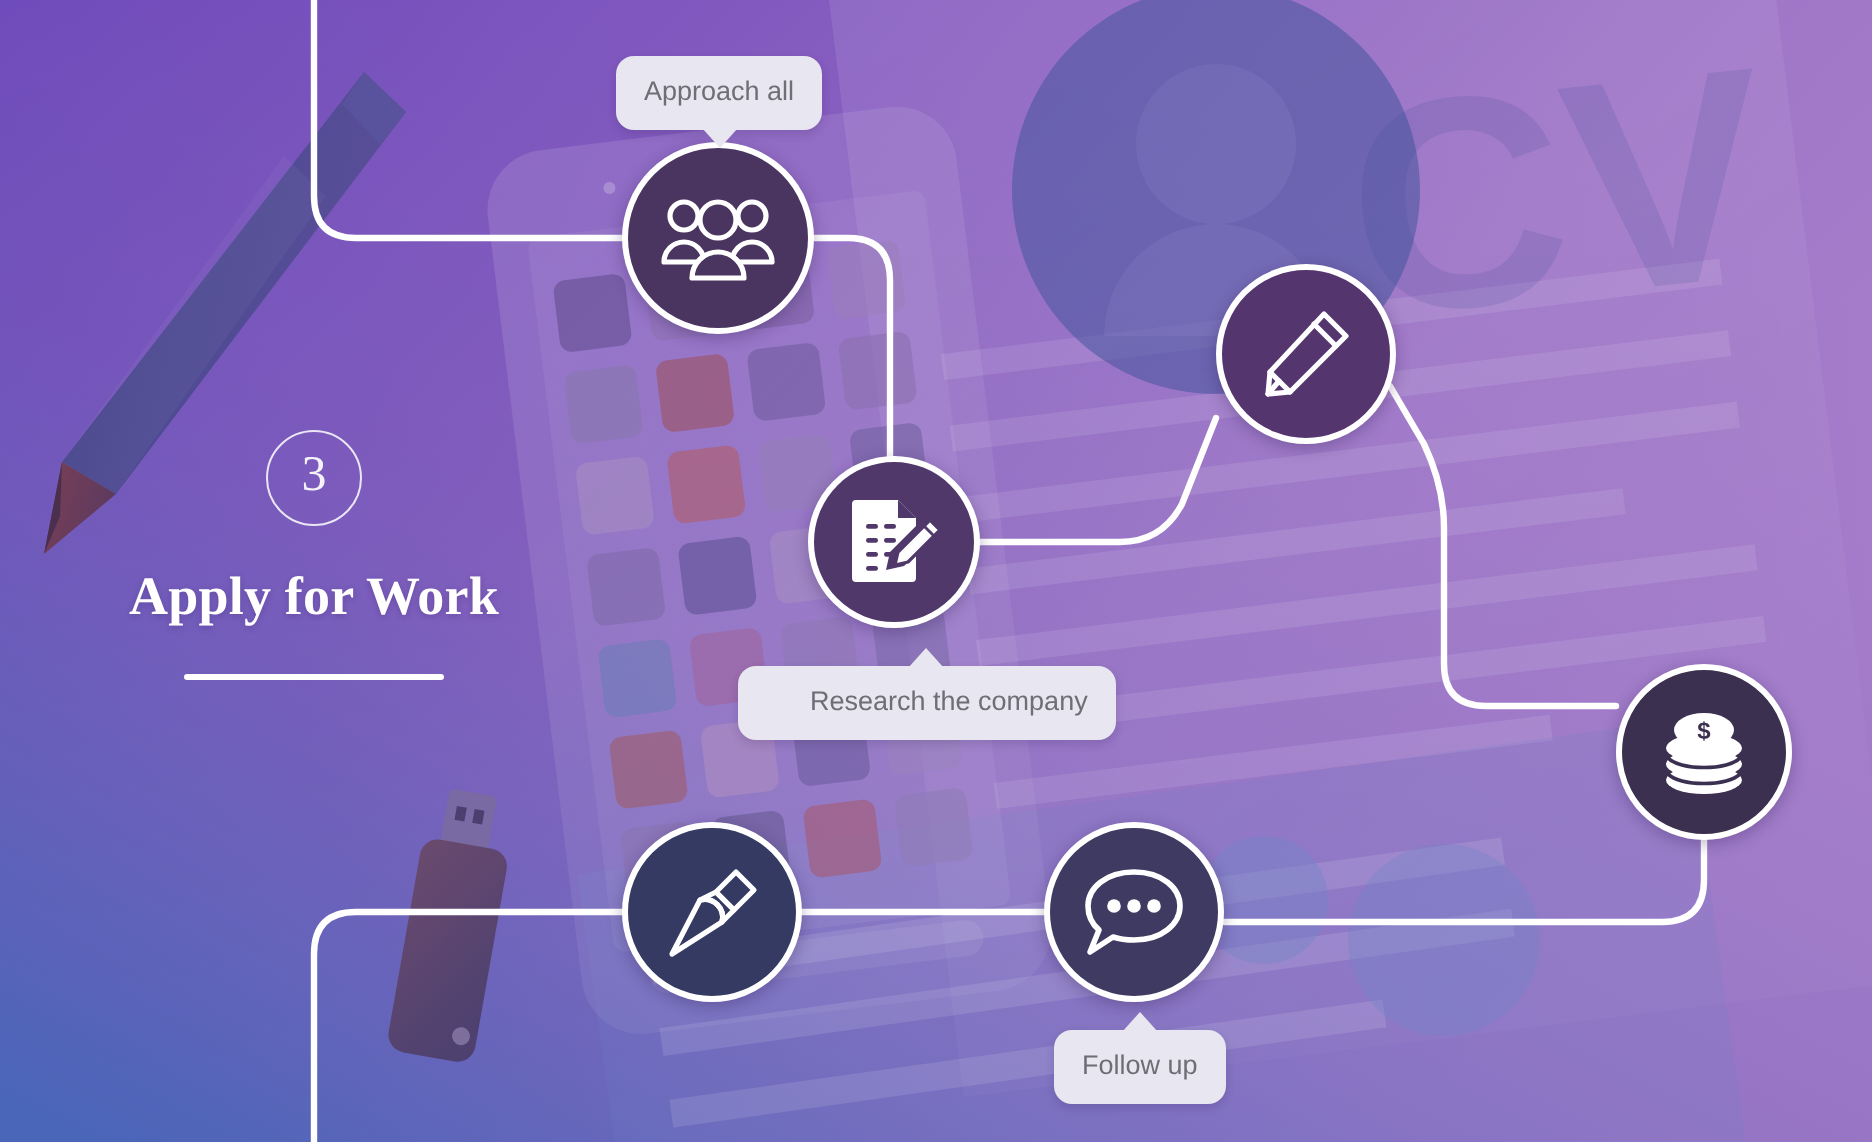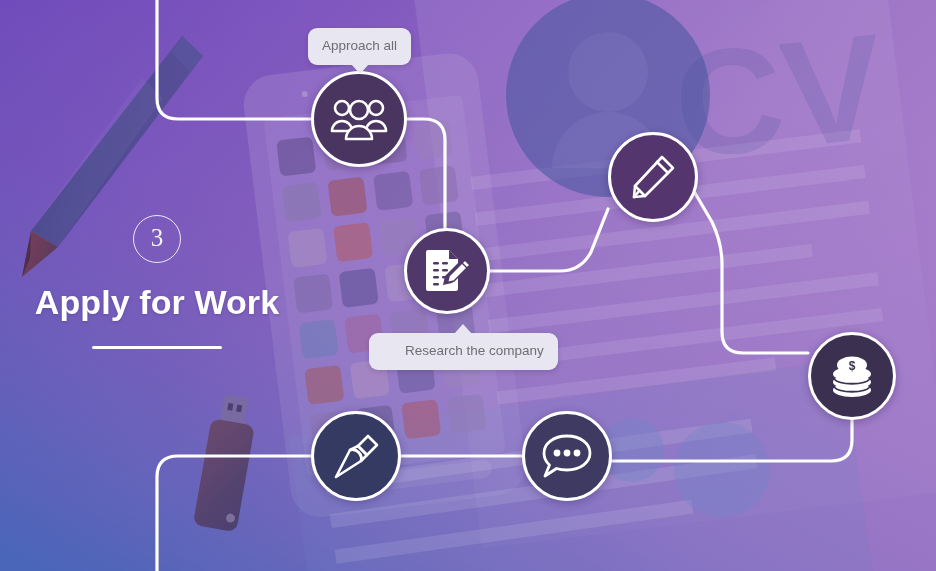--- a/index.html
+++ b/index.html
@@ -64,23 +64,23 @@
     width:48px; height:48px; margin:0 auto 18px;
     border:1.6px solid rgba(255,255,255,.85);
     border-radius:50%;
     display:flex; align-items:center; justify-content:center;
     font-family:"Liberation Serif", serif;
     font-size:25px;
     color:rgba(255,255,255,.92);
   }
   #step-num span { transform:translateY(-1px); }
   #step-title {
-    font-family:Liberation Sans, sans-serif;
+    font-family:Liberation Serif, serif;
     font-weight:bold;
-    font-size:34px;
+    font-size:27px;
     line-height:1.26;
     letter-spacing:.1px;
     text-shadow:0 1px 3px rgba(50,25,90,.25);
   }
   #step-rule {
     width:130px; height:3px; background:#ffffff;
     margin:22px auto 0; border-radius:2px;
   }
 </style>
 </head>
@@ -341,14 +341,18 @@
   <div class="node" style="left:522px; top:411px; width:90px; height:90px; background:#3f3a62;">
     <svg width="54" height="48" viewBox="0 0 54 48">
       <path d="M27 4 C41 4 50 12 50 21 C50 30 41 38 27 38 C23 38 19.5 37.5 16.5 36.5 L5 44 L9.5 33 C6 30 4 26 4 21 C4 12 13 4 27 4 Z" fill="none" stroke="#ffffff" stroke-width="2.8" stroke-linejoin="round"></path>
       <g fill="#ffffff">
         <circle cx="17" cy="21" r="3.4"></circle>
         <circle cx="27" cy="21" r="3.4"></circle>
         <circle cx="37" cy="21" r="3.4"></circle>
       </g>
     </svg>
   </div>
+  <div class="label" style="left:527px; top:515px;">
+    <span>Follow up</span>
+    <span class="tail tail-up"></span>
+  </div>
 
 </div>
 
 </body></html>

